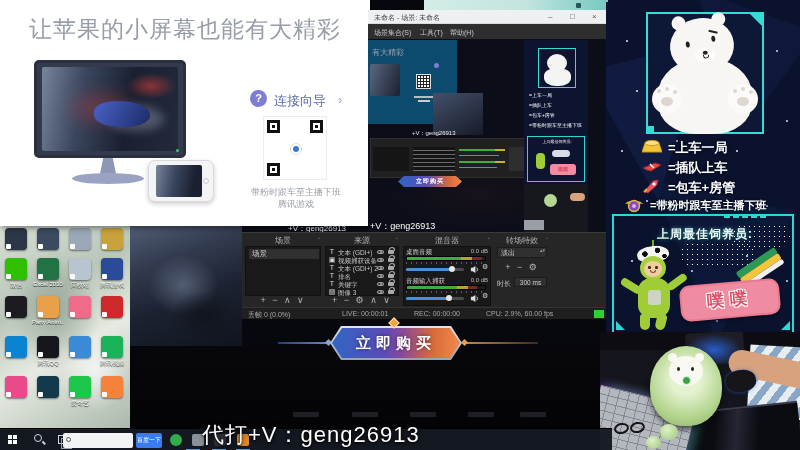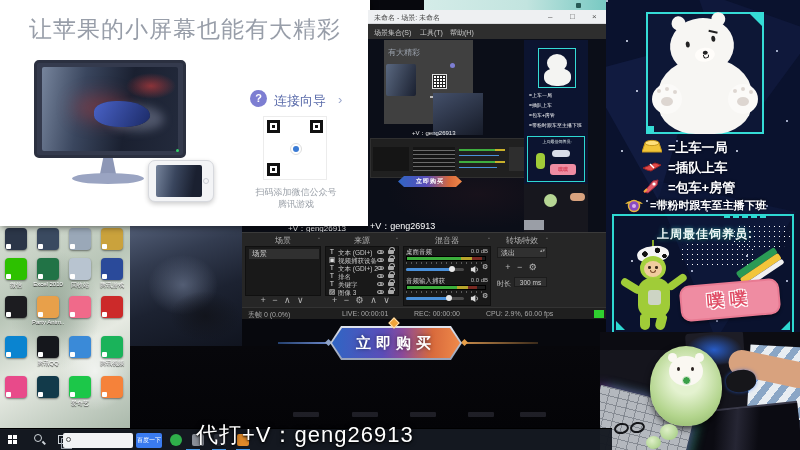--- a/index.html
+++ b/index.html
@@ -70,21 +70,21 @@
   .obs-titlebar{left:368px;top:10px;width:242px;height:14px;background:#eef0f2;border-bottom:1px solid #d8dadd;}
   .obs-title{left:6px;top:3px;font-size:7px;color:#454545;}
   .winbtn{top:3px;font-size:8px;color:#555;line-height:8px;}
   .obs-menubar{left:368px;top:24px;width:242px;height:15px;background:#2e2e2e;}
   .menu-item{top:4px;font-size:7px;color:#c9c9c9;}
 
   
   .preview{left:368px;top:39px;width:242px;height:193px;background:#0b0e18;overflow:hidden;}
   .pv-glow{left:20px;top:120px;width:180px;height:70px;border-radius:50%;
     background:radial-gradient(closest-side,#3a1b2244,transparent);}
-  .pv-panel{left:16px;top:1px;width:89px;height:84px;background:#404040;}
+  .pv-panel{left:0;top:1px;width:89px;height:84px;background:#0c4a6e;}
   .pv-title{left:4px;top:7px;font-size:8px;color:#99a0ab;}
   .pv-mon{left:2px;top:24px;width:30px;height:32px;background:linear-gradient(110deg,#5a6880,#1a2030);border-radius:2px;}
   .pv-qr{left:48px;top:34px;width:15px;height:15px;background:#fff;border:1px solid #ddd;
     background-image:repeating-linear-gradient(0deg,#222 0 1px,transparent 1px 3px),repeating-linear-gradient(90deg,#222 0 1px,transparent 1px 3px);}
   .pv-wiz{left:66px;top:23px;width:5px;height:5px;border-radius:50%;background:#7d7ed2;}
   .pv-cap1{left:46px;top:56px;width:20px;height:2px;background:#bbb;}
   .pv-cap2{left:50px;top:60px;width:12px;height:2px;background:#ccc;}
   .pv-art{left:65px;top:54px;width:50px;height:42px;background:linear-gradient(150deg,#44506a,#161b28);}
   .pv-obs{left:2px;top:99px;width:156px;height:40px;background:#202020;border:1px solid #303030;}
   .pv-well{background:#151515;}
@@ -253,21 +253,21 @@
   .tb-search{left:34px;top:5px;width:8px;height:8px;border:1.5px solid #cfd4da;border-radius:50%;}
   .tb-search::after{content:"";position:absolute;left:7px;top:7px;width:4px;height:1.5px;background:#cfd4da;transform:rotate(45deg);}
   .tb-view{left:58px;top:6px;width:9px;height:9px;border:1px solid #cfd4da;}
   .tb-view::after{content:"";position:absolute;left:2px;top:2px;width:9px;height:9px;border:1px solid #9aa0a8;}
   .tb-input{left:63px;top:4px;width:70px;height:15px;background:#f2f3f5;border-radius:2px;}
   .tb-input .mag{left:3px;top:4px;width:5px;height:5px;border:1px solid #555;border-radius:50%;position:absolute;}
   .tb-baidu{left:136px;top:4px;width:26px;height:15px;background:#3a7bf0;border-radius:2px;color:#fff;
     font-size:6px;text-align:center;line-height:15px;}
   .tb-ico{top:5px;width:12px;height:12px;border-radius:50%;}
   .tb-ul{top:20px;width:14px;height:2px;background:#4a9ae8;}
-  .contact{left:196px;top:420px;font-size:22px;color:#fff;letter-spacing:1px;
+  .contact{left:202px;top:420px;font-size:22px;color:#fff;letter-spacing:1px;
     text-shadow:0 0 5px rgba(0,0,0,.9),0 1px 2px #000;}
 </style>
 </head>
 <body>
 
 <div id="stage">
 
   <div class="wallpaper">
     <div class="wp-blob1"></div>
     <div class="wp-blob2"></div>
@@ -378,21 +378,21 @@
       <span class="wizard-label txt">连接向导</span>
       <span class="wizard-ch">›</span>
     </div>
     <div class="qr">
       <div class="qr-grid"></div>
       <div class="qr-m" style="left:3px;top:3px;"></div>
       <div class="qr-m" style="right:3px;top:3px;"></div>
       <div class="qr-m" style="left:3px;bottom:3px;"></div>
       <div class="qr-logo"></div>
     </div>
-    <div class="qr-cap txt" style="top:186px;">扫码添加微信公众号</div>
+    <div class="qr-cap txt" style="top:186px;">带粉时跟车至主播下班</div>
     <div class="qr-cap txt" style="top:198px;">腾讯游戏</div>
   </div>
 
   <div class="teal-strip">
     <div class="teal-dot"></div>
   </div>
   <div class="obs-titlebar">
     <span class="obs-title txt">未命名 - 场景: 未命名</span>
     <span class="winbtn" style="left:180px;">–</span>
     <span class="winbtn" style="left:202px;">□</span>

